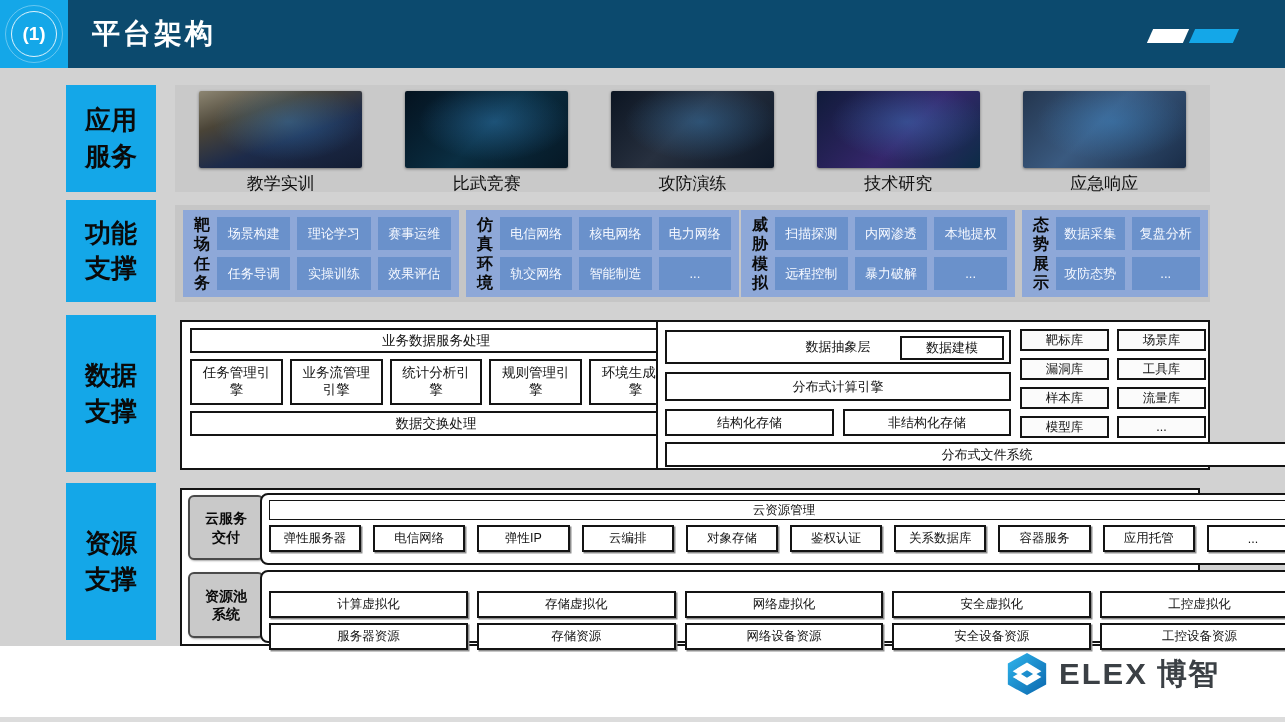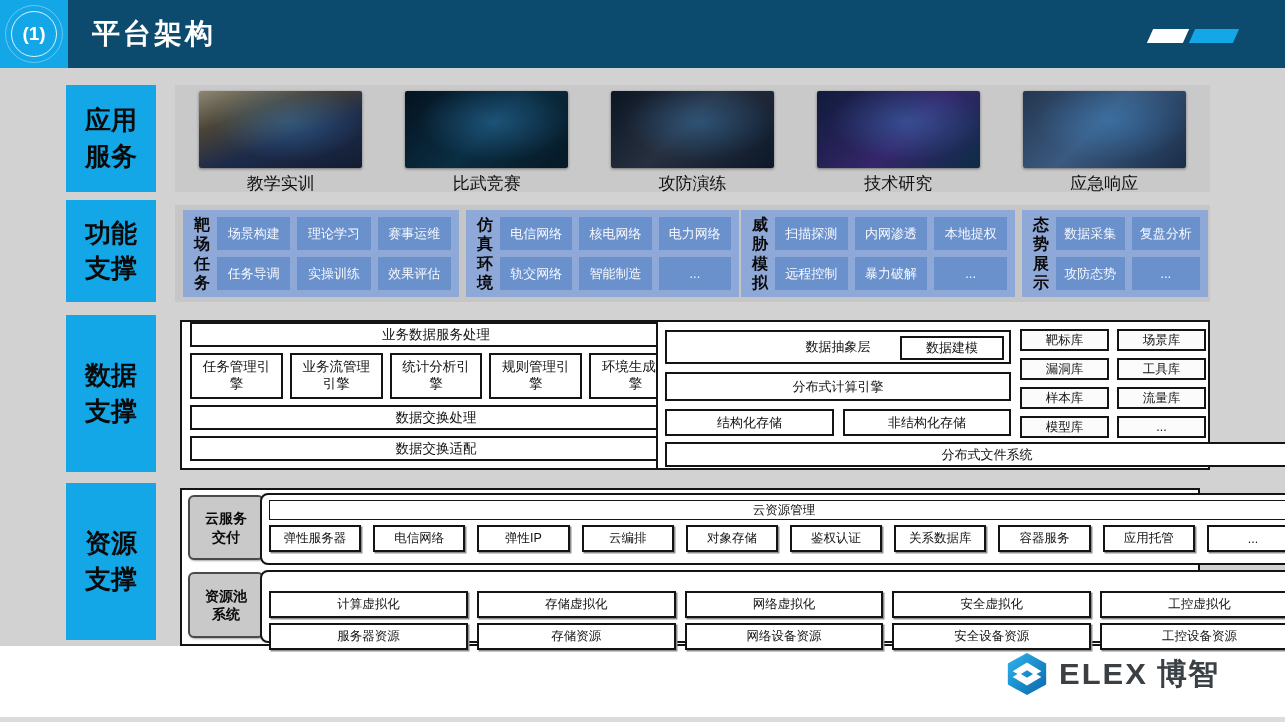--- a/index.html
+++ b/index.html
@@ -56,21 +56,21 @@
   .fgroup-label { width:22px; align-self:center; text-align:center; color:#0a0a0a;
           font-weight:800; font-size:16px; line-height:1.2; word-break:break-all; margin:0 2px; }
   .fgrid { flex:1; display:grid; gap:7px 7px; padding:1px 2px; }
   .cols3 { grid-template-columns:repeat(3,1fr); }
   .cols2 { grid-template-columns:repeat(2,1fr); }
   .ftile { background:#6a91cb; color:#f5f8ff; font-size:13px; display:flex;
           align-items:center; justify-content:center; min-height:33px; }
 
   
   .data-left { position:absolute; left:180px; top:320px; width:512px; height:150px;
-          background:#fff; border:2px solid #141414; padding:0 8px;
+          background:#fff; border:2px solid #141414; padding:6px 8px;
           display:flex; flex-direction:column; gap:6px; }
   .dbar { border:2px solid #141414; background:#fff; display:flex; align-items:center; justify-content:center;
           font-size:13.5px; color:#111; height:25px; flex:0 0 auto; }
   .engines { display:flex; gap:7px; height:46px; flex:0 0 auto; }
   .engine { flex:1; border:2px solid #141414; display:flex; align-items:center; justify-content:center;
           text-align:center; font-size:13.5px; line-height:1.25; color:#111; padding:1px 6px; }
 
   .data-right { position:absolute; left:656px; top:320px; width:554px; height:150px;
           background:#fff; border:2px solid #141414; }
   .data-right .abs { position:absolute; border:2px solid #141414; background:#fff;
@@ -221,21 +221,20 @@
 <div class="data-left">
   <div class="dbar">业务数据服务处理</div>
   <div class="engines">
     <div class="engine">任务管理引擎</div>
     <div class="engine">业务流管理引擎</div>
     <div class="engine">统计分析引擎</div>
     <div class="engine">规则管理引擎</div>
     <div class="engine">环境生成引擎</div>
   </div>
   <div class="dbar">数据交换处理</div>
-  <div class="dbar">数据交换适配</div>
 </div>
 
 <div class="data-right">
   <div class="abs abs-bar">
     <span>数据抽象层</span>
     <div class="modeling">数据建模</div>
   </div>
   <div class="abs compute">分布式计算引擎</div>
   <div class="abs struct">结构化存储</div>
   <div class="abs unstruct">非结构化存储</div>

